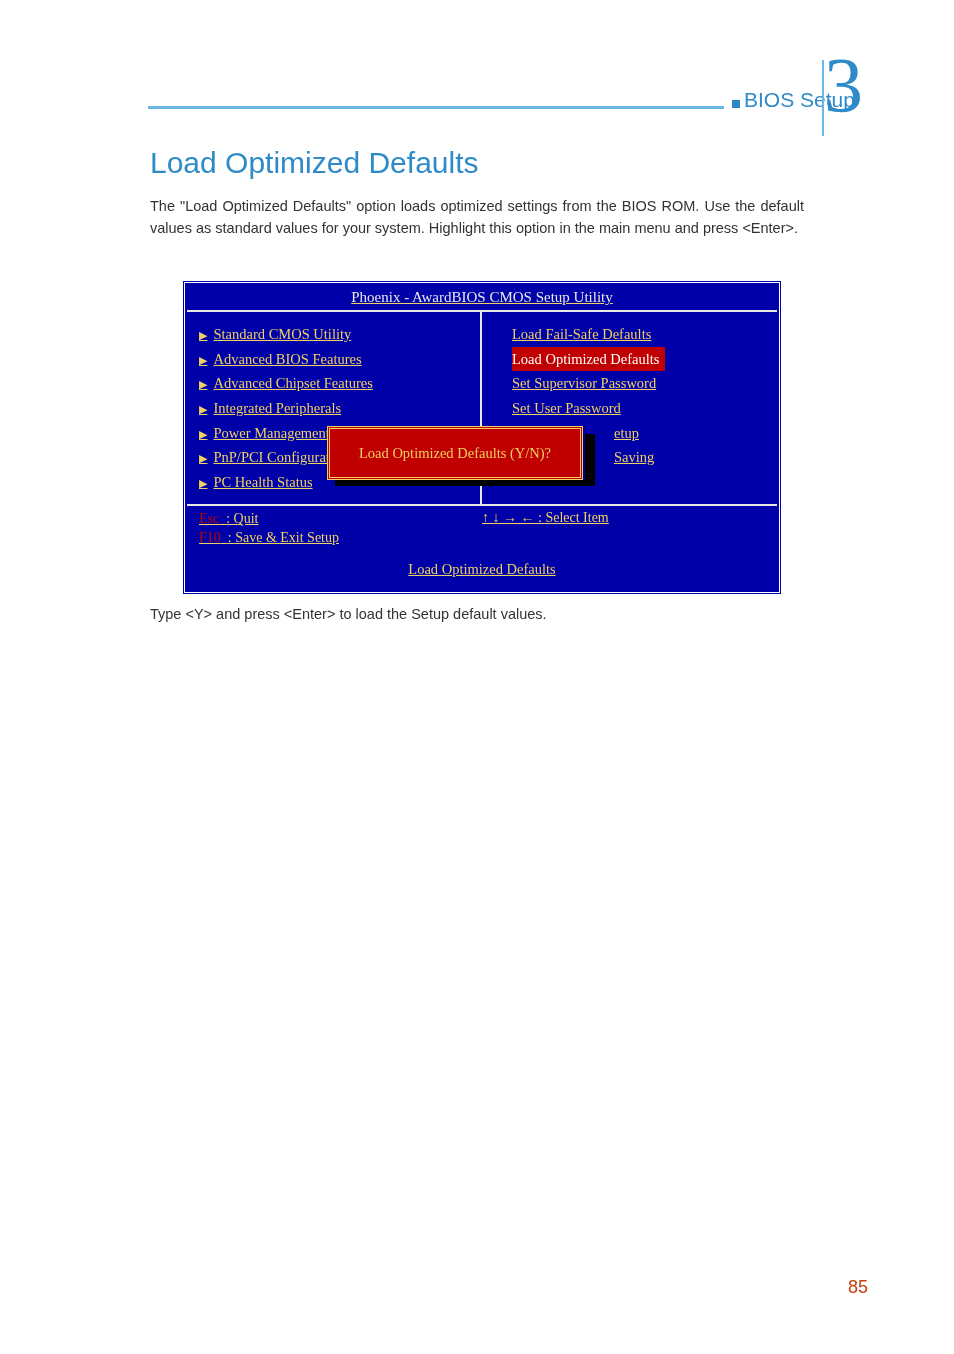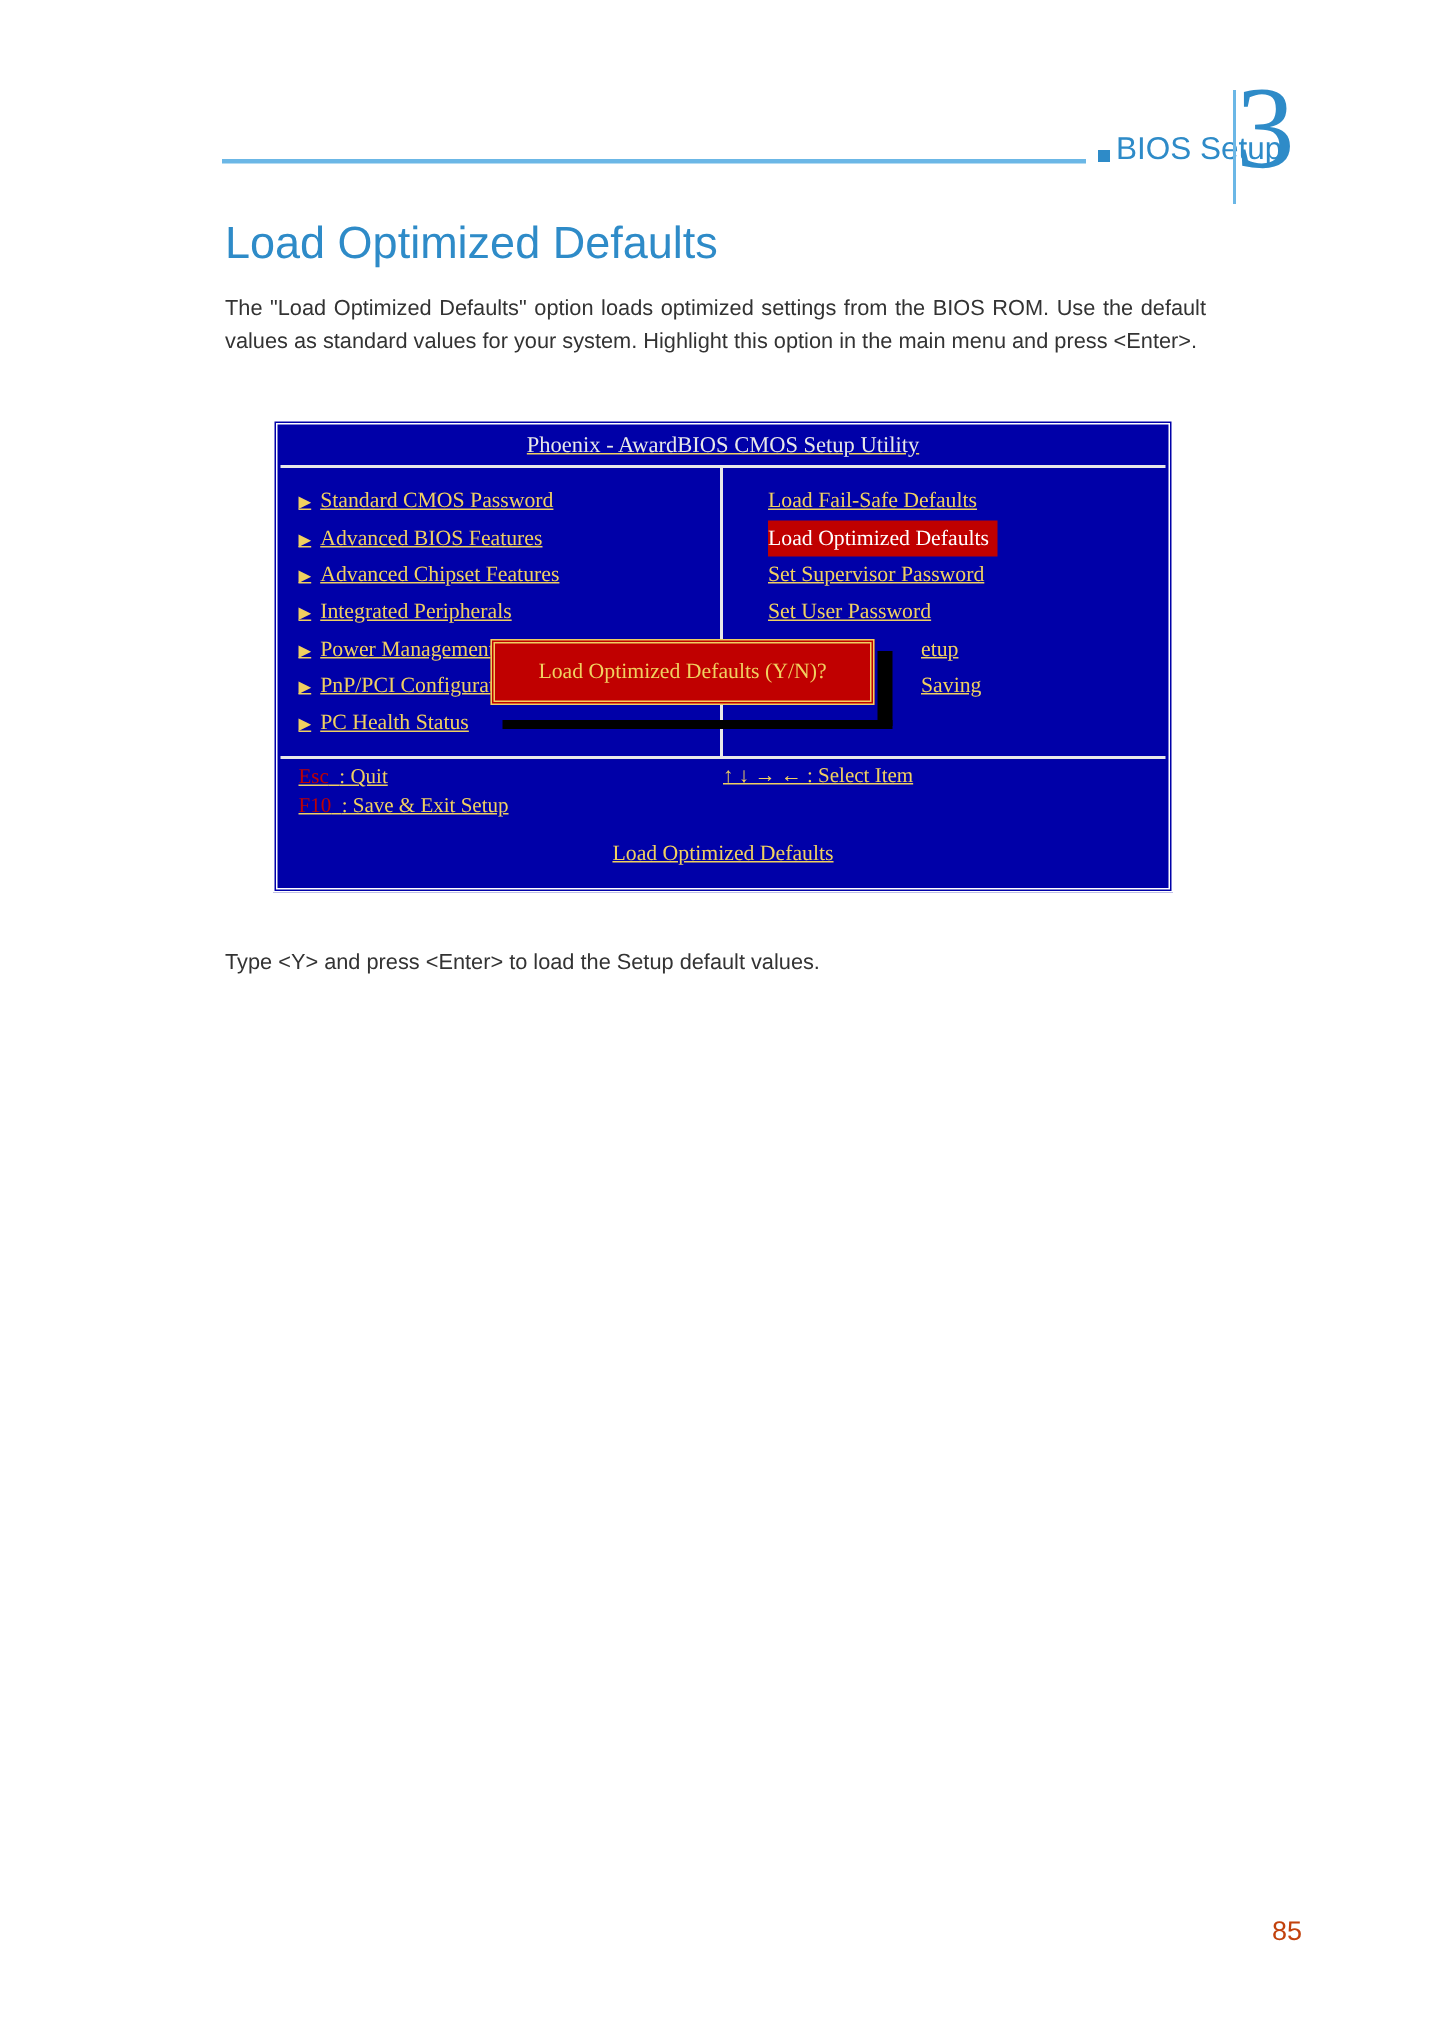--- a/index.html
+++ b/index.html
@@ -146,21 +146,21 @@
     text-align: center;
     font-size: 14.5px;
     color: #f0d060;
     padding: 10px 0 12px;
   }
   .prompt-box {
     position: absolute;
     left: 140px;
     top: 114px;
     width: 256px;
-    height: 44px;
+    height: 54px;
     background: #c00000;
     border: 3px double #f0d060;
     display: flex;
     align-items: center;
     justify-content: center;
     font-size: 14.5px;
     color: #f0d060;
   }
   .prompt-shadow {
     position: absolute;
@@ -178,21 +178,20 @@
     height: 6px;
     background: #000000;
   }
   .post-text {
     position: absolute;
     left: 150px;
     top: 606px;
     font-family: Verdana, sans-serif;
     font-size: 14.5px;
     color: #333;
-    margin-top: 28px;
   }
   .page-num {
     position: absolute;
     right: 86px;
     bottom: 56px;
     font-family: "Trebuchet MS", sans-serif;
     font-size: 18px;
     color: #c2410c;
   }
 </style>
@@ -210,21 +209,21 @@
   </div>
 
   <div class="heading">Load Optimized Defaults</div>
 
   <div class="body-text">The "Load Optimized Defaults" option loads optimized settings from the BIOS ROM. Use the default values as standard values for your system. Highlight this option in the main menu and press &lt;Enter&gt;.</div>
 
   <div class="bios-panel">
     <div class="bios-title">Phoenix - AwardBIOS CMOS Setup Utility</div>
     <div class="bios-body">
       <div class="bios-col left">
-        <div class="bios-item"><span class="arrow-icon">▶</span><span>Standard CMOS Password</span></div>
+        <div class="bios-item"><span class="arrow-icon">▶</span><span>Standard CMOS Utility</span></div>
         <div class="bios-item"><span class="arrow-icon">▶</span><span>Advanced BIOS Features</span></div>
         <div class="bios-item"><span class="arrow-icon">▶</span><span>Advanced Chipset Features</span></div>
         <div class="bios-item"><span class="arrow-icon">▶</span><span>Integrated Peripherals</span></div>
         <div class="bios-item"><span class="arrow-icon">▶</span><span>Power Management</span></div>
         <div class="bios-item"><span class="arrow-icon">▶</span><span>PnP/PCI Configurat</span></div>
         <div class="bios-item"><span class="arrow-icon">▶</span><span>PC Health Status</span></div>
       </div>
       <div class="bios-col">
         <div class="bios-item no-arrow">Load Fail-Safe Defaults</div>
         <div style="padding-left:18px">

